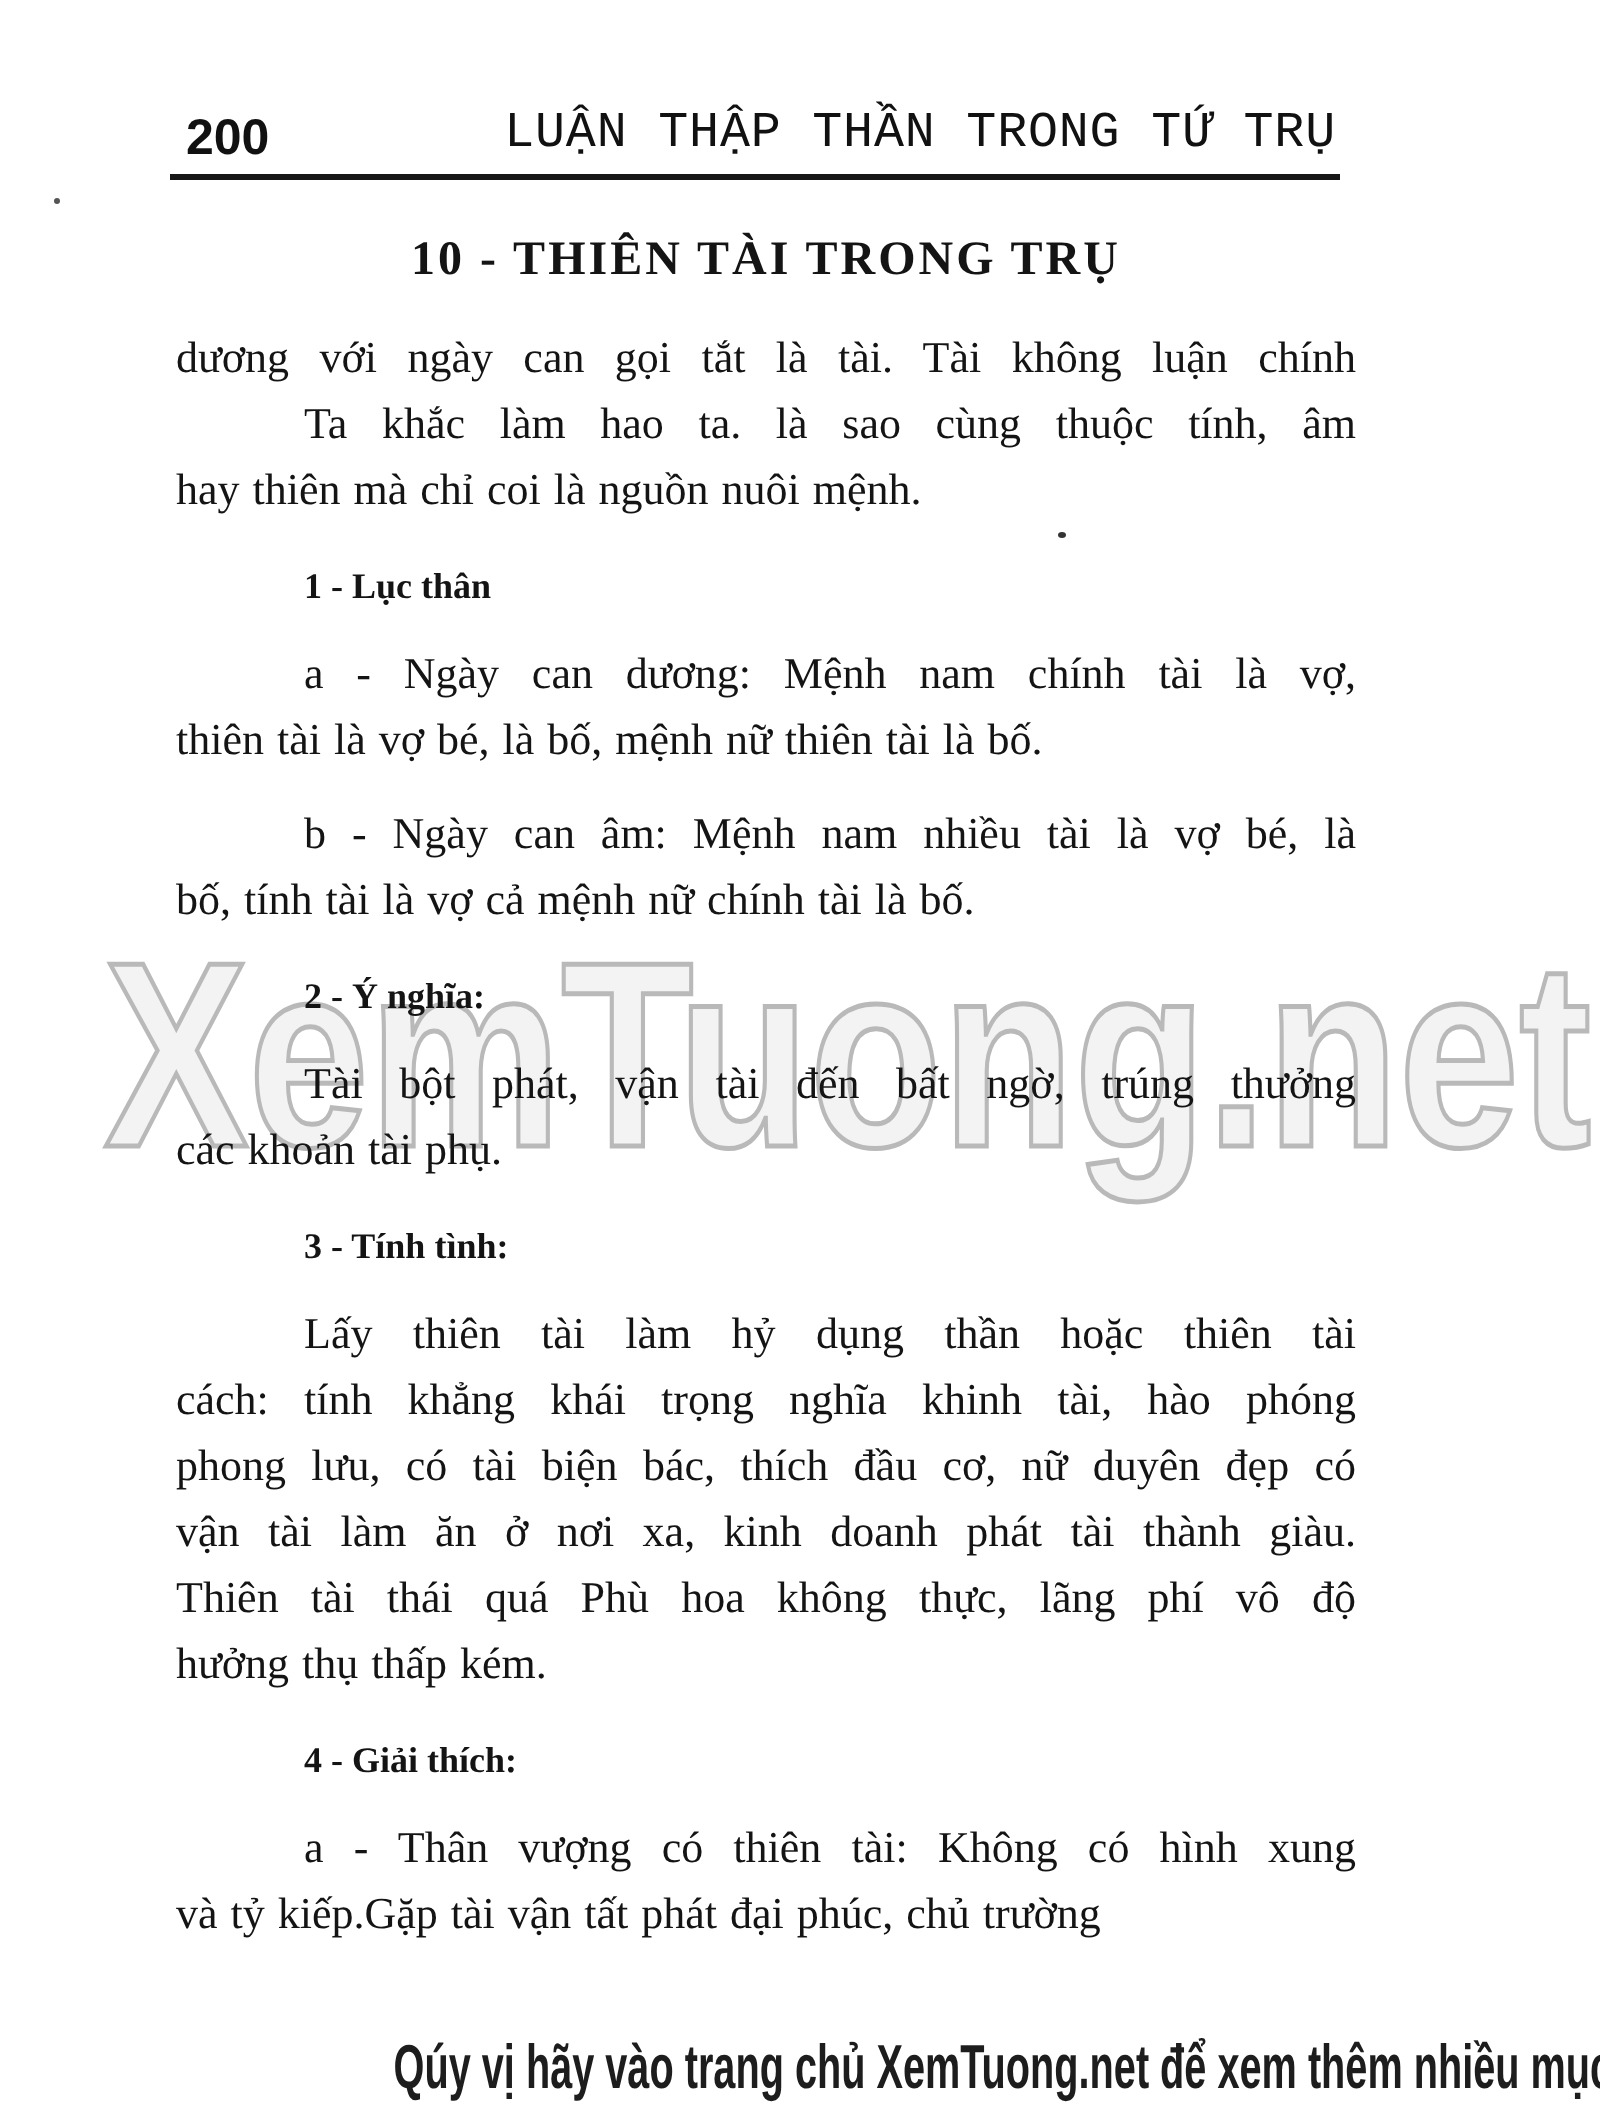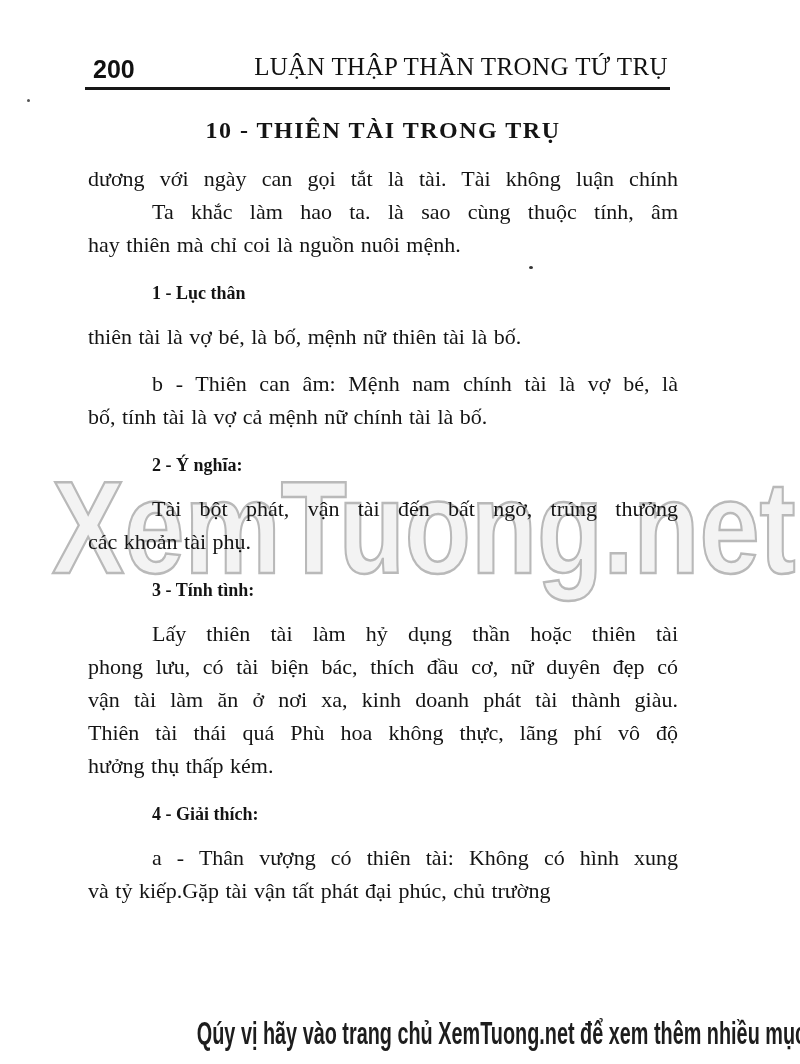--- a/index.html
+++ b/index.html
@@ -7,21 +7,21 @@
     width:800px;height:1064px;background:#ffffff;position:relative;
     overflow:hidden;font-family:"Liberation Serif",serif;color:#141414;
   }
   
   .hdr-pagenum{
     position:absolute;left:93px;top:56px;
     font-family:"Liberation Sans",sans-serif;font-size:25px;line-height:26px;color:#111;font-weight:bold;
   }
   .hdr-title{
     position:absolute;right:132px;top:54px;
-    font-family:Liberation Serif, serif;font-size:25px;line-height:26px;
+    font-family:Liberation Mono, monospace;font-size:25px;line-height:26px;
     letter-spacing:.4px;color:#111;white-space:nowrap;
   }
   .hdr-rule{
     position:absolute;left:85px;top:87px;width:585px;height:3px;background:#171717;
   }
   
   .watermark{
     position:absolute;left:52px;top:462px;z-index:0;white-space:nowrap;
     font-family:"Liberation Sans",sans-serif;font-weight:bold;
     font-size:132px;line-height:132px;color:#f3f3f3;
@@ -76,34 +76,36 @@
 <div class="content">
   <div class="doc-title">10 - THIÊN TÀI TRONG TRỤ</div>
   <div id="sections">
       <div class="para">
         <div class="ln">dương với ngày can gọi tắt là tài. Tài không luận chính</div>
         <div class="ln first">Ta khắc làm hao ta. là sao cùng thuộc tính, âm</div>
         <div class="ln last">hay thiên mà chỉ coi là nguồn nuôi mệnh.</div>
       </div>
       <div class="h2">1 - Lục thân</div>
       <div class="para">
+        <div class="ln first">a - Ngày can dương: Mệnh nam chính tài là vợ,</div>
         <div class="ln last">thiên tài là vợ bé, là bố, mệnh nữ thiên tài là bố.</div>
       </div>
       <div class="para">
-        <div class="ln first">b - Thiên can âm: Mệnh nam chính tài là vợ bé, là</div>
+        <div class="ln first">b - Ngày can âm: Mệnh nam nhiều tài là vợ bé, là</div>
         <div class="ln last">bố, tính tài là vợ cả mệnh nữ chính tài là bố.</div>
       </div>
       <div class="h2">2 - Ý nghĩa:</div>
       <div class="para">
         <div class="ln first">Tài bột phát, vận tài đến bất ngờ, trúng thưởng</div>
         <div class="ln last">các khoản tài phụ.</div>
       </div>
       <div class="h2">3 - Tính tình:</div>
       <div class="para">
         <div class="ln first">Lấy thiên tài làm hỷ dụng thần hoặc thiên tài</div>
+        <div class="ln">cách: tính khẳng khái trọng nghĩa khinh tài, hào phóng</div>
         <div class="ln">phong lưu, có tài biện bác, thích đầu cơ, nữ duyên đẹp có</div>
         <div class="ln">vận tài làm ăn ở nơi xa, kinh doanh phát tài thành giàu.</div>
         <div class="ln">Thiên tài thái quá Phù hoa không thực, lãng phí vô độ</div>
         <div class="ln last">hưởng thụ thấp kém.</div>
       </div>
       <div class="h2">4 - Giải thích:</div>
       <div class="para">
         <div class="ln first">a - Thân vượng có thiên tài: Không có hình xung</div>
         <div class="ln last">và tỷ kiếp.Gặp tài vận tất phát đại phúc, chủ trường</div>
       </div>

